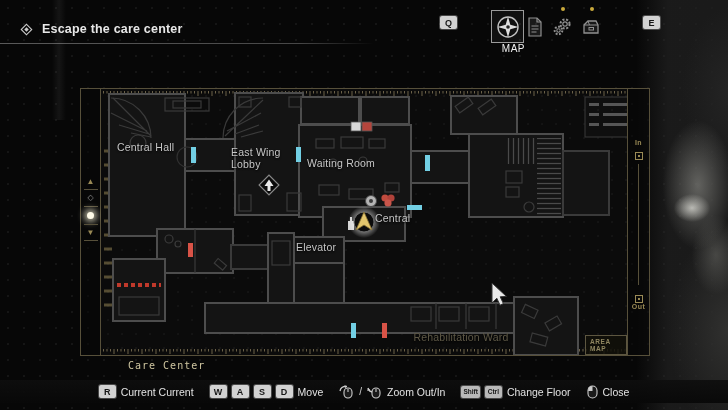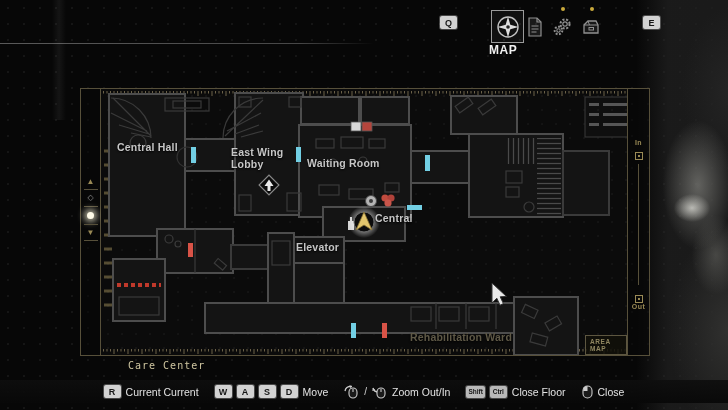--- a/index.html
+++ b/index.html
@@ -44,22 +44,22 @@
   }
   .key.small{height:12px;font-size:6.5px;background:#b9b9b9;}
   .tabkey-q{position:absolute;left:440px;top:16px;}
   .tabkey-e{position:absolute;left:643px;top:16px;}
   .tab-map-box{
     position:absolute;left:491px;top:10px;width:31px;height:31px;
     border:1px solid #9b9b9b;display:flex;align-items:center;justify-content:center;
     background:rgba(255,255,255,0.04);
   }
   .tab-map-label{
-    position:absolute;left:489px;top:43px;width:36px;text-align:left;
-    color:#f0f0f0;font-size:12px;font-weight:700;letter-spacing:0.5px;
+    position:absolute;left:489px;top:43px;width:36px;text-align:right;
+    color:#f0f0f0;font-size:10px;font-weight:400;letter-spacing:0.5px;
   }
   .tab-icon{position:absolute;top:17px;opacity:0.85;}
   .tab-file{left:527px;}
   .tab-gears{left:552px;}
   .tab-case{left:581px;}
   .notif-dot{position:absolute;top:7px;width:4px;height:4px;border-radius:50%;background:#c9a93c;}
   .notif-gears{left:561px;}
   .notif-case{left:590px;}
   
   .map-frame{
@@ -92,21 +92,21 @@
   .zoom-strip .zlabel{letter-spacing:0.5px;font-weight:700;}
   .zoom-box{
     width:8px;height:8px;border:1px solid #9a8a55;margin:6px 0 0 0;
     display:flex;align-items:center;justify-content:center;box-sizing:border-box;
   }
   .zoom-box::after{content:"";width:2px;height:2px;background:#9a8a55;}
   .zoom-track{width:1px;flex:1;background:#57503a;margin:4px 0;}
   .zoom-out-group{display:flex;flex-direction:column;align-items:center;}
   
   .room-label{
-    position:absolute;color:#c6c6c6;font-size:10.5px;font-weight:700;
+    position:absolute;color:#c6c6c6;font-size:10.5px;font-weight:400;
     letter-spacing:0.2px;text-shadow:0 1px 2px #000;white-space:pre-line;
   }
   .lbl-central-hall{left:16px;top:52px;}
   .lbl-east-wing{left:130px;top:57px;width:64px;text-align:left;}
   .lbl-waiting{left:206px;top:68px;width:92px;}
   .lbl-closet{left:274px;top:123px;}
   .lbl-elevator{left:195px;top:152px;}
   .lbl-reha{left:300px;top:242px;width:120px;color:#5f5947;text-align:center;}
   .area-map-badge{
     position:absolute;left:484px;top:246px;
@@ -130,20 +130,27 @@
   .mouse-sep{color:#cfcfcf;font-size:10px;}
 </style>
 </head>
 <body>
 
 <div class="screen">
   <div class="dotgrid"></div>
   <div class="left-streak"></div>
   <div class="bg-scene"></div>
 
+  <div class="objective">
+    <svg width="13" height="13" viewBox="0 0 13 13">
+      <rect x="2.8" y="2.8" width="7.4" height="7.4" transform="rotate(45 6.5 6.5)" fill="none" stroke="#cccccc" stroke-width="1.1"></rect>
+      <rect x="4.9" y="4.9" width="3.2" height="3.2" transform="rotate(45 6.5 6.5)" fill="#cccccc"></rect>
+    </svg>
+    <span class="objective-text">Escape the care center</span>
+  </div>
   <div class="objective-underline"></div>
 
   <span class="key tabkey-q">Q</span>
   <div class="tab-map-box">
     <svg width="26" height="26" viewBox="0 0 26 26">
       <circle cx="13" cy="13" r="10" fill="none" stroke="#c2c2c2" stroke-width="1.4"></circle>
       <path d="M13 6.2 L14.6 11.4 L19.8 13 L14.6 14.6 L13 19.8 L11.4 14.6 L6.2 13 L11.4 11.4 Z" fill="#8a8a8a"></path>
       <path d="M13 2.5 L15.3 10.7 L23.5 13 L15.3 15.3 L13 23.5 L10.7 15.3 L2.5 13 L10.7 10.7 Z" fill="#dedede"></path>
       <circle cx="13" cy="13" r="1.8" fill="#222"></circle>
     </svg>
@@ -378,21 +385,21 @@
         <path d="M1 3 Q2 7.5 8 7" fill="none" stroke="#cccccc" stroke-width="1.3"></path>
         <path d="M1 3 L0.2 6 L3.2 4.8 Z" fill="#cccccc"></path>
         <rect x="5" y="3" width="8" height="10" rx="4" fill="#1a1a1a" stroke="#cccccc" stroke-width="1.1"></rect>
         <line x1="9" y1="4" x2="9" y2="7" stroke="#cccccc" stroke-width="1.1"></line>
       </svg>
       <span class="ctrl-label">Zoom Out/In</span>
     </div>
     <div class="ctrl-group">
       <span class="key small">Shift</span>
       <span class="key small">Ctrl</span>
-      <span class="ctrl-label">Close Floor</span>
+      <span class="ctrl-label">Change Floor</span>
     </div>
     <div class="ctrl-group">
       <svg width="11" height="14" viewBox="0 0 11 14">
         <rect x="1" y="1" width="9" height="12" rx="4.5" fill="#1a1a1a" stroke="#cccccc" stroke-width="1.1"></rect>
         <path d="M1.5 2.5 Q3 1 5.5 1 V6 H1.2 Z" fill="#cccccc"></path>
       </svg>
       <span class="ctrl-label">Close</span>
     </div>
   </div>
 </div>

